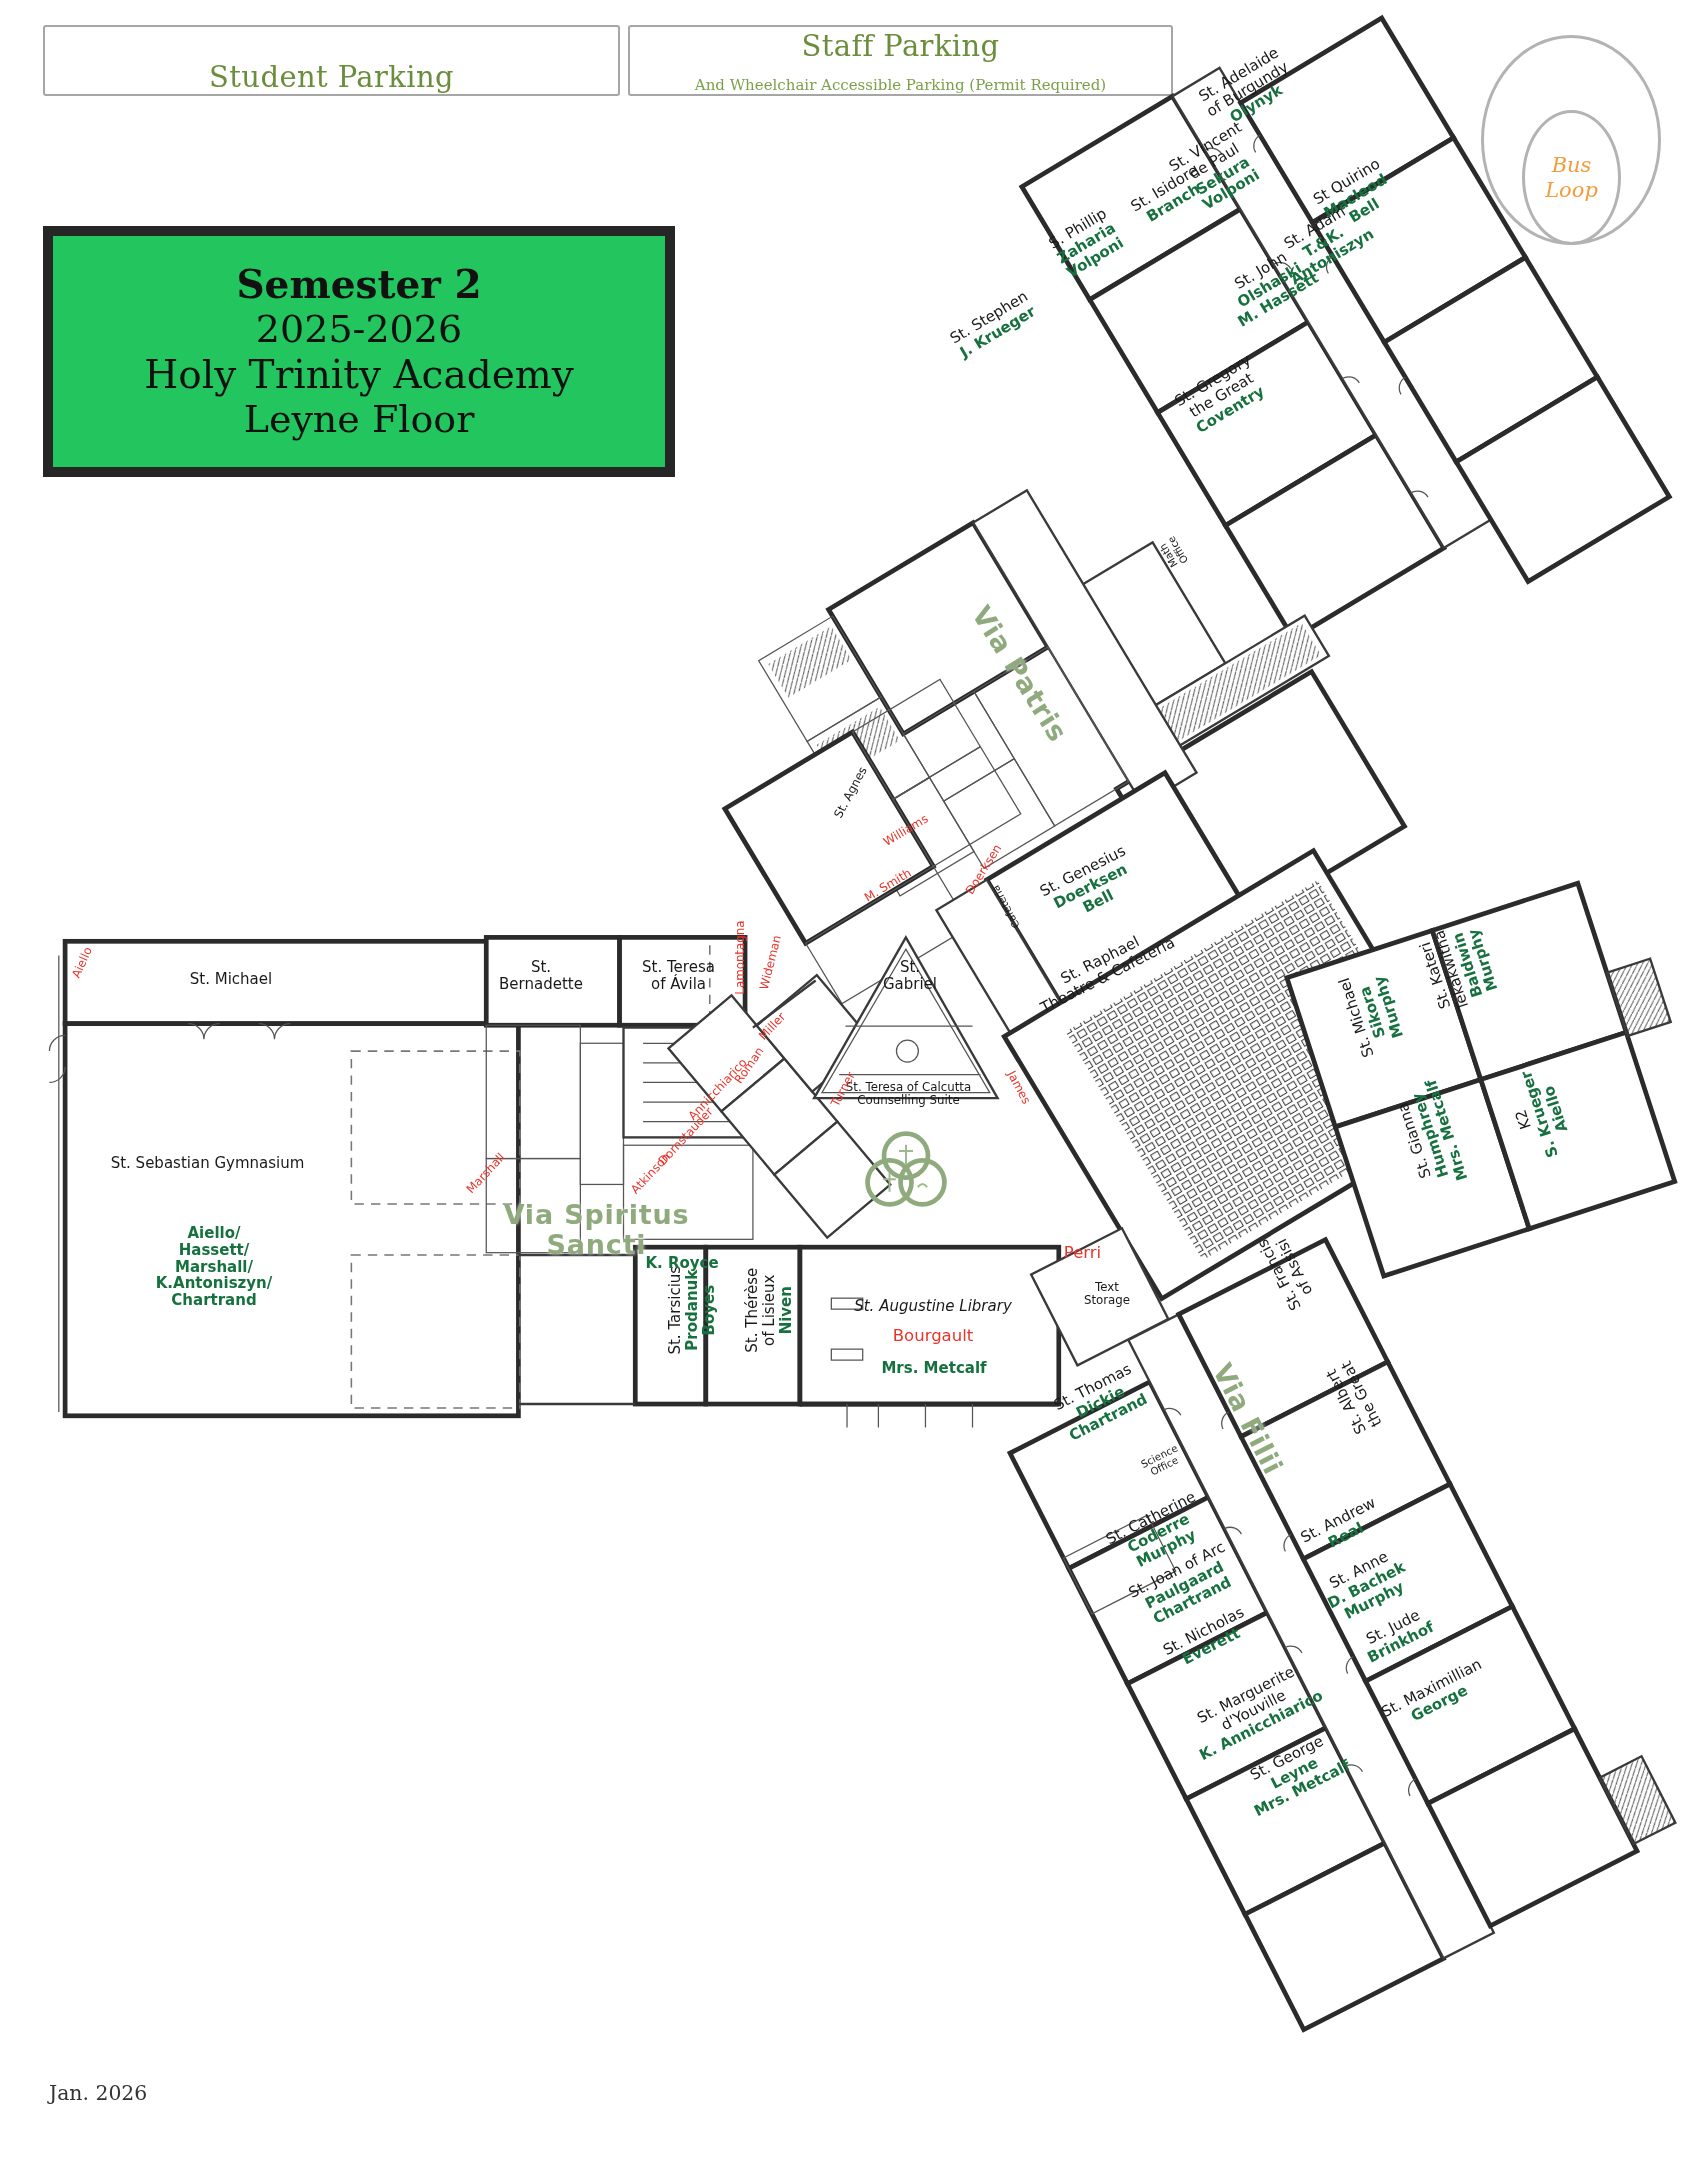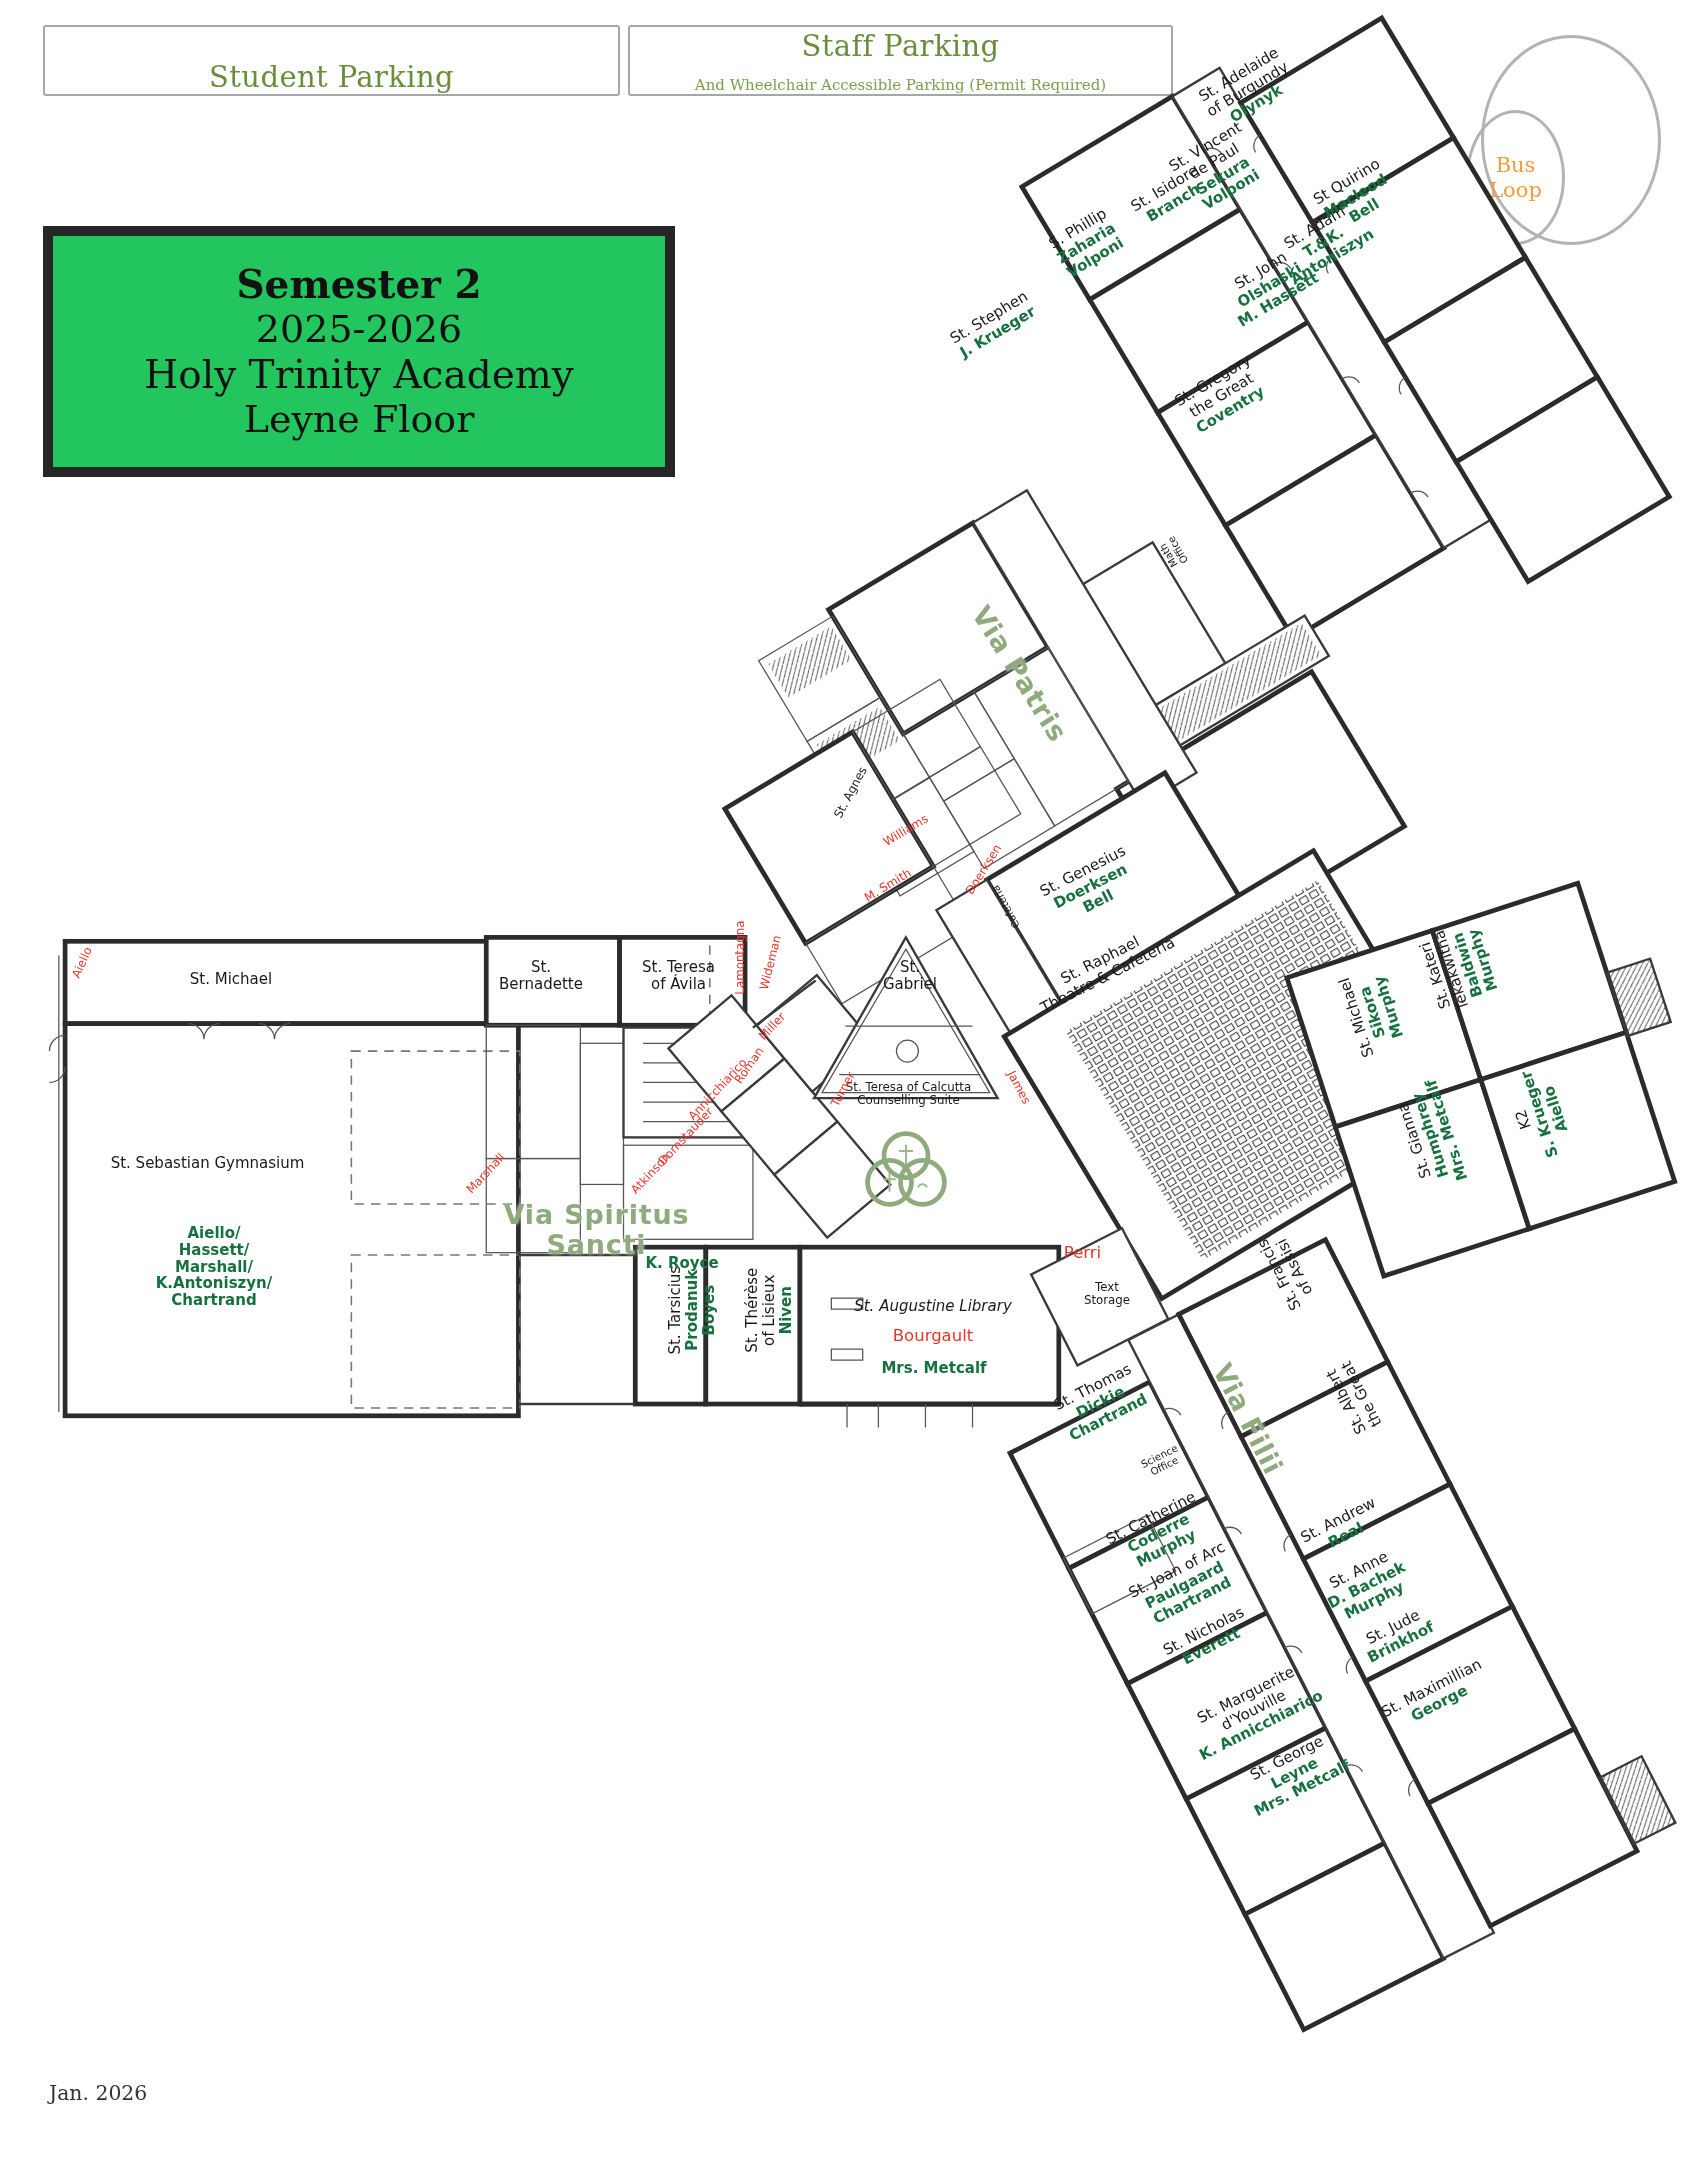--- a/index.html
+++ b/index.html
@@ -69,21 +69,21 @@
 <div class="legend-box" style="left:43px;top:25px;width:573px;height:67px;">
   <div class="legend-title" style="font-size:29px;">Student Parking</div>
 </div>
 
 <div class="legend-box" style="left:628px;top:25px;width:541px;height:67px;">
   <div class="legend-title" style="font-size:29px;">Staff Parking</div>
   <div class="legend-sub" style="font-size:15px;margin-top:13px;">And Wheelchair Accessible Parking (Permit Required)</div>
 </div>
 
 <div class="busloop-outer" style="left:1481px;top:35px;width:174px;height:204px;"></div>
-<div class="busloop-inner" style="left:1466px;top:110px;width:93px;height:129px;">
+<div class="busloop-inner" style="left:1522px;top:110px;width:93px;height:129px;font-style:italic;">
   <div class="busloop-label">
     <span>Bus</span><br>
     <span>Loop</span>
   </div>
 </div>
 
 <div id="title-block">
   <div class="t-sem">Semester 2</div>
   <div class="t-yr">2025-2026</div>
   <div class="t-school">Holy Trinity Academy</div>

